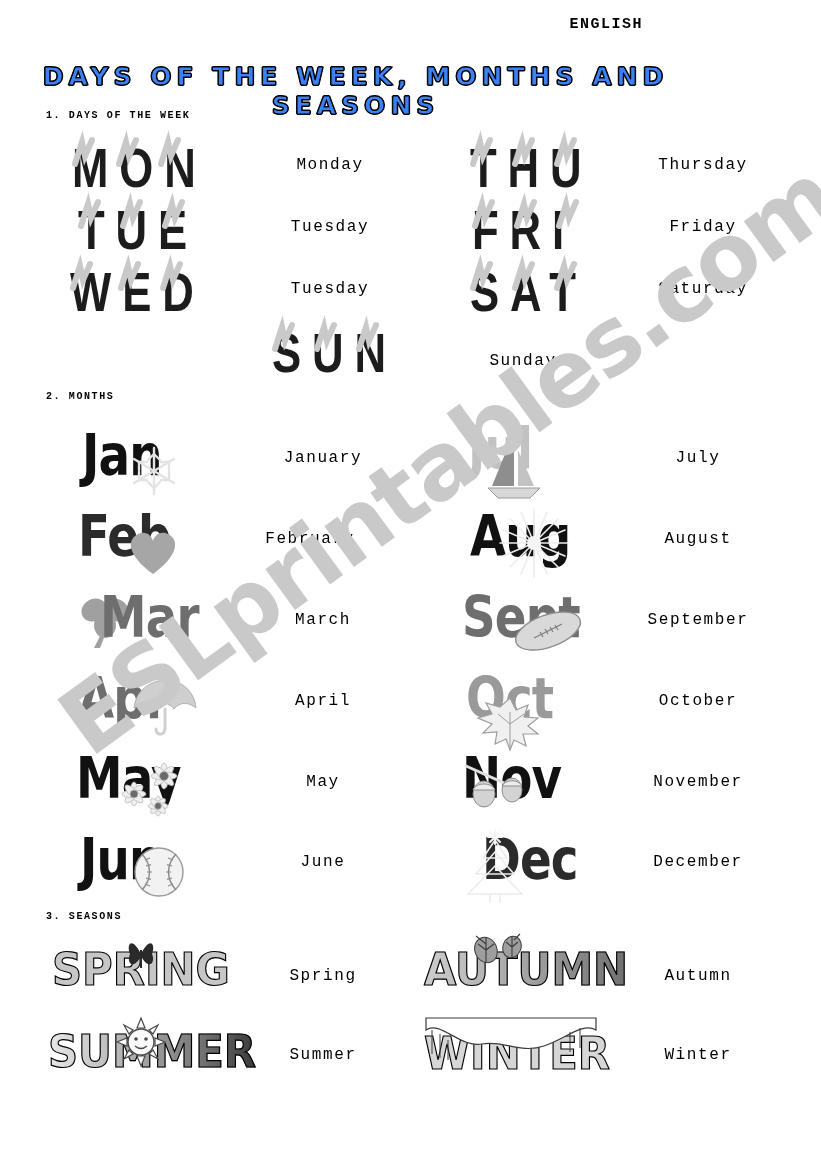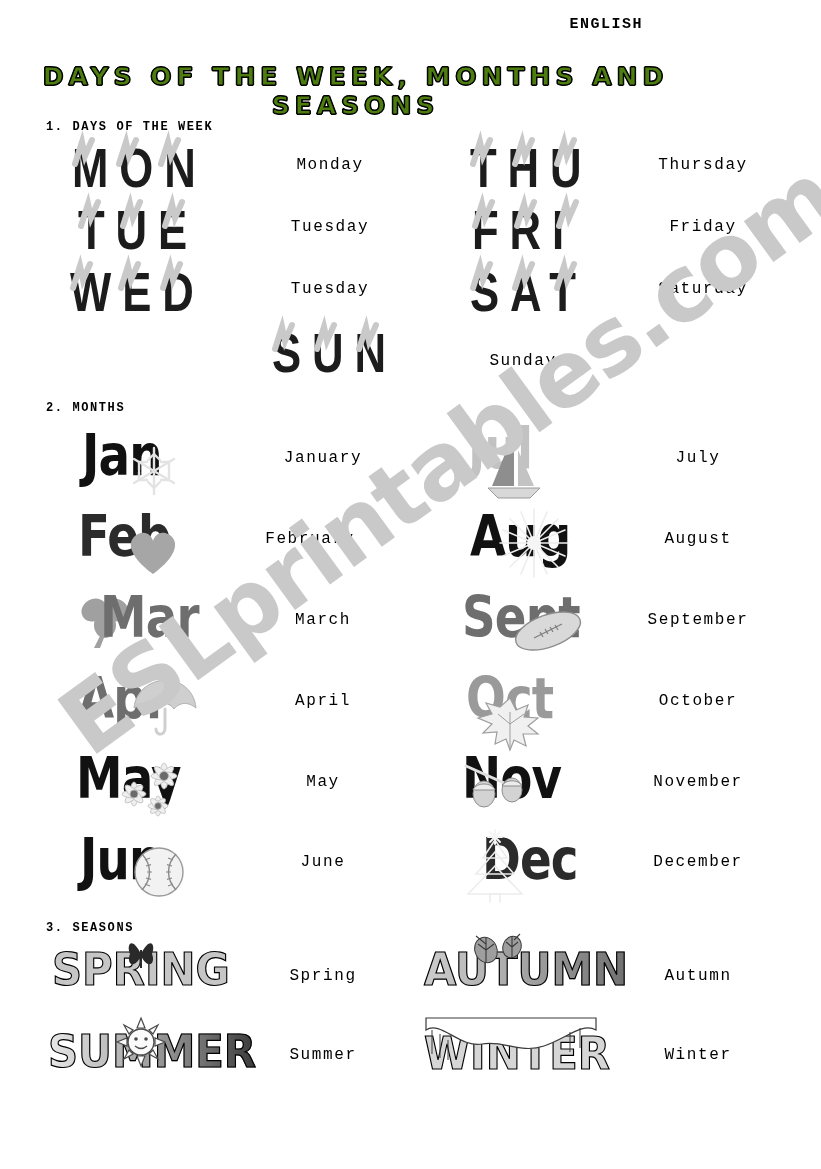--- a/index.html
+++ b/index.html
@@ -57,34 +57,33 @@
   }
   .page-title {
     position: absolute;
     left: 0; right: 0;
     top: 62px;
     text-align: center;
     font-family: "DejaVu Sans", sans-serif;
     font-size: 25px;
     font-weight: bold;
     letter-spacing: 5px;
-    color: #4d7c0f;
+    color: #3b82f6;
     -webkit-text-stroke: 1px #000000;
     text-shadow:
       -1px 0 0 #000, 1px 0 0 #000, 0 -1px 0 #000, 0 1px 0 #000;
     padding-left: 32px;
   }
   .section-head {
     position: absolute;
     left: 46px;
-    font-size: 12px;
+    font-size: 10px;
     font-weight: bold;
     letter-spacing: 1.6px;
     white-space: nowrap;
-    margin-top: 10px;
   }
   #sec1-head { top: 110px; }
   #sec2-head { top: 391px; }
   #sec3-head { top: 911px; }
 
   
   .abs { position: absolute; }
 
   .word-label {
     position: absolute;

